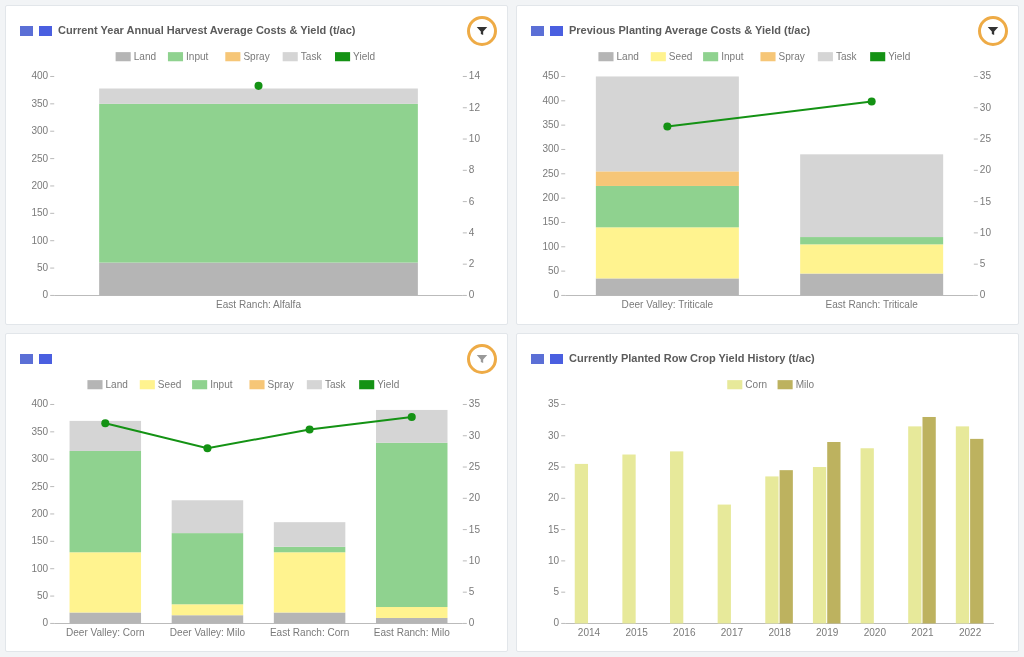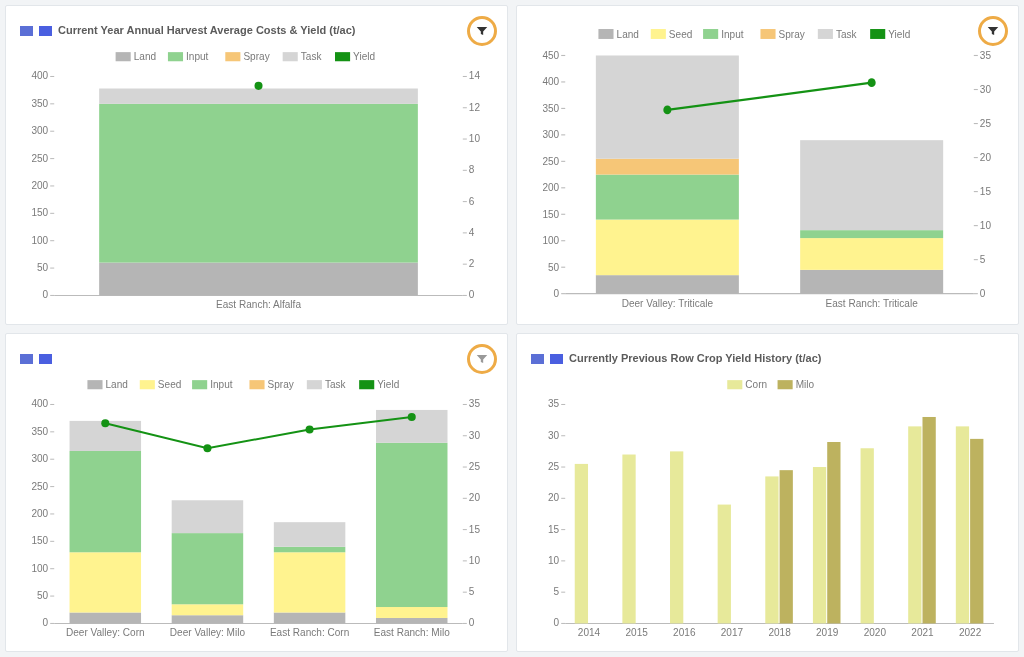--- a/index.html
+++ b/index.html
@@ -85,20 +85,25 @@
           <rect x="78.66" y="217.6" width="316.68" height="32.400000000000006" fill="#b5b5b5"></rect>
           <rect x="78.66" y="61" width="316.68" height="156.6" fill="#8fd28f"></rect>
           <rect x="78.66" y="45.880000000000024" width="316.68" height="15.119999999999976" fill="#d5d5d5"></rect>
           <text x="237" y="262" text-anchor="middle" font-size="9">East Ranch: Alfalfa</text>
           <circle cx="237" cy="43.25714285714284" r="4" fill="#149214"></circle>
         </svg>
     </div>
   </div>
 
   <div class="card">
+    <div class="card-header">
+      <span class="swatch sw1"></span>
+      <span class="swatch sw2"></span>
+      <span class="title">Previous Planting Average Costs &amp; Yield (t/ac)</span>
+    </div>
     <div class="filter-btn ring">
       <svg viewBox="0 0 24 24">
           <path d="M3 5h18l-7 8v6l-4-2v-4z" fill="#333"></path>
         </svg>
     </div>
     <div class="chart-area">
       <svg class="chart" id="svg-p2" viewBox="0 0 470 270" preserveAspectRatio="none">
           <rect x="67" y="10" width="15" height="9" fill="#b5b5b5"></rect>
           <text x="85" y="18" font-size="10">Land</text>
           <rect x="119" y="10" width="15" height="9" fill="#fff38f"></rect>
@@ -251,21 +256,21 @@
           <circle cx="287.75" cy="58.68571428571428" r="4" fill="#149214"></circle>
           <circle cx="389.25" cy="46.342857142857156" r="4" fill="#149214"></circle>
         </svg>
     </div>
   </div>
 
   <div class="card">
     <div class="card-header">
       <span class="swatch sw1"></span>
       <span class="swatch sw2"></span>
-      <span class="title">Currently Previous Row Crop Yield History (t/ac)</span>
+      <span class="title">Currently Planted Row Crop Yield History (t/ac)</span>
     </div>
     <div class="chart-area">
       <svg class="chart" id="svg-p4" viewBox="0 0 470 270" preserveAspectRatio="none">
           <rect x="195" y="10" width="15" height="9" fill="#e7e99a"></rect>
           <text x="213" y="18" font-size="10">Corn</text>
           <rect x="245" y="10" width="15" height="9" fill="#bdb25f"></rect>
           <text x="263" y="18" font-size="10">Milo</text>
           <line x1="30" y1="250" x2="34" y2="250" stroke="#bbb"></line>
           <text x="28" y="253" text-anchor="end" font-size="10">0</text>
           <line x1="30" y1="219.14285714285714" x2="34" y2="219.14285714285714" stroke="#bbb"></line>

